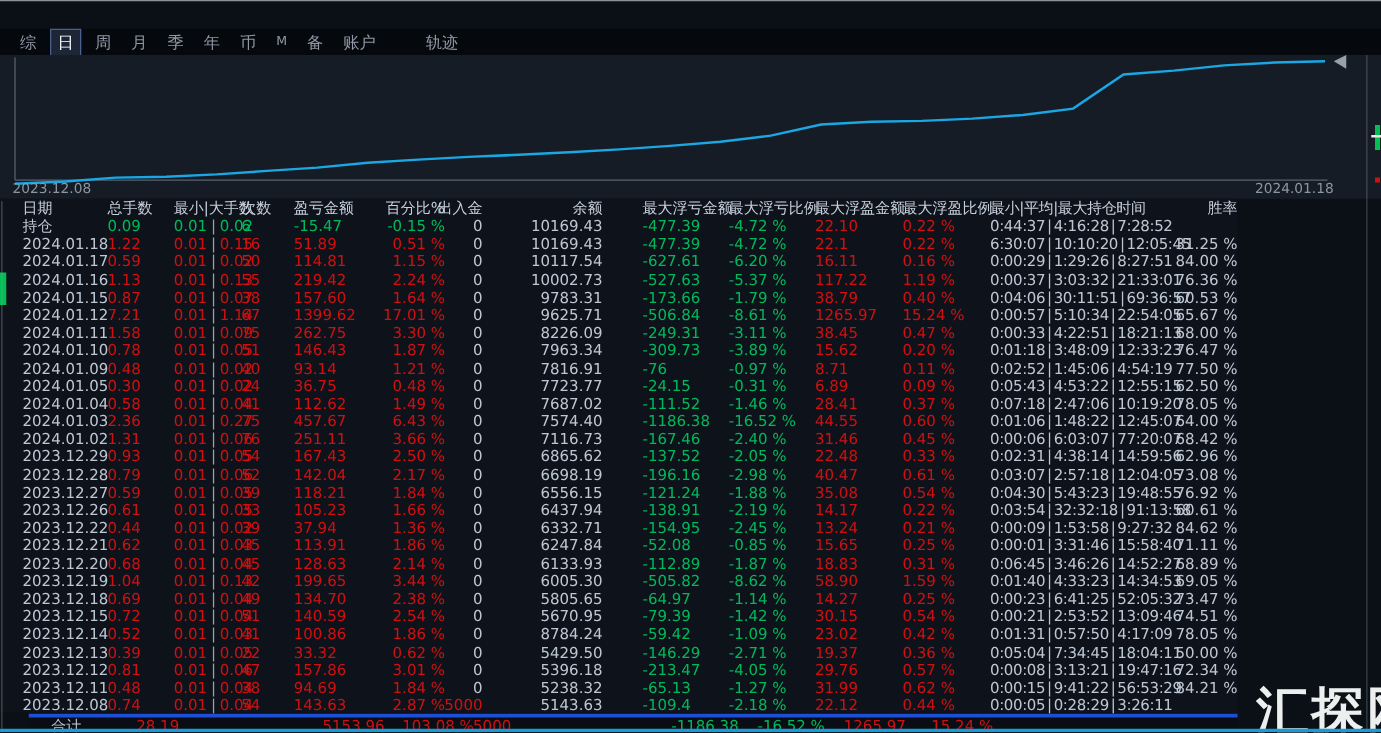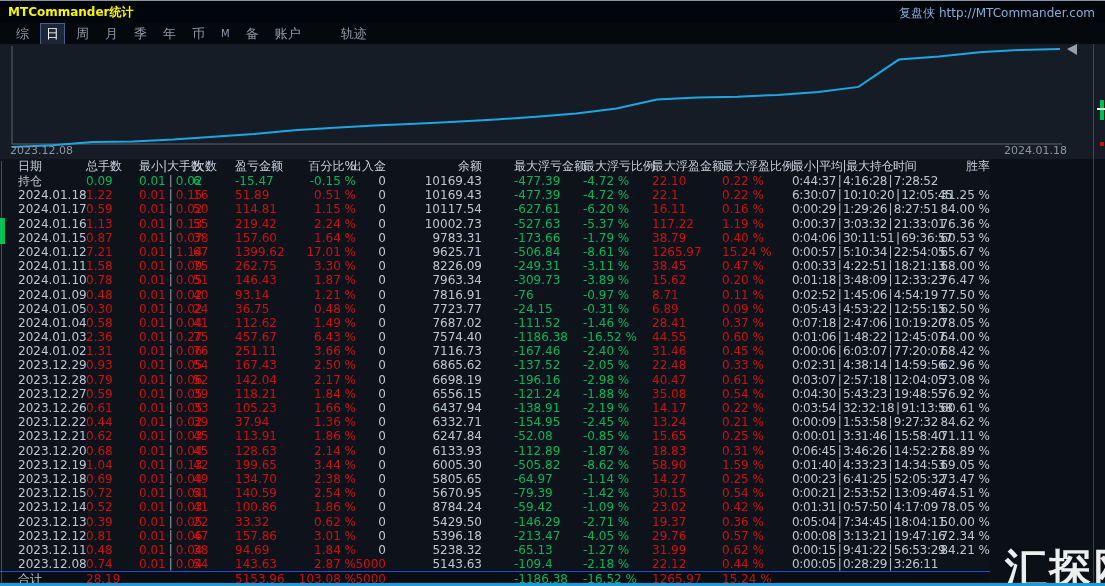--- a/index.html
+++ b/index.html
@@ -18,21 +18,21 @@
   
   .chart{position:absolute;top:43px;left:0;width:1105px;height:115px;background:#161c26;}
   .chart svg{position:absolute;top:0;left:0;}
   .xlabel{position:absolute;font-size:11px;color:#8d95a0;top:100px;}
   .xlabel.left{left:10px;}
   .xlabel.right{left:1004px;width:60px;text-align:right;}
   
   .table{position:absolute;top:158px;left:0;width:990px;bottom:16px;background:#0e131b;}
   .thead{position:relative;height:15px;}
   .trow{position:relative;height:14.2px;}
-  .trow.total{background:#0a0e14;border-top:1px solid #1d4ed8;}
+  .trow.total{background:#0a0e14;border-top:3px solid #1d4ed8;margin-left:23px;}
   .cell{position:absolute;top:0;height:100%;white-space:nowrap;font-size:12px;line-height:14.2px;overflow:visible;}
   .thead .cell{color:#c6d0dc;line-height:15px;}
   .c0{left:18px;width:64px;}
   .c1{left:86px;width:40px;}
   .c2{left:139px;width:68px;}
   .c3{left:193px;width:38px;}
   .c4{left:235px;width:75px;}
   .c5{left:296px;width:60px;text-align:right;}
   .c6{left:330px;width:56px;text-align:right;}
   .c7{left:407px;width:75px;text-align:right;}
@@ -51,24 +51,20 @@
   .left-edge{position:absolute;left:1px;top:160px;bottom:3px;width:1px;background:rgba(140,150,165,0.45);}
   .right-divider{position:absolute;left:1093px;top:43px;bottom:0;width:1px;background:rgba(130,140,155,0.4);}
   .bottom-bar{position:absolute;left:0;bottom:0;width:100%;height:3px;background:#1a9ad6;}
   .watermark{position:absolute;left:1005px;top:540px;font-size:42px;font-weight:900;color:rgba(255,255,255,0.93);letter-spacing:2px;white-space:nowrap;}
 </style>
 </head>
 <body>
 
 <div class="window">
 
-  <div class="titlebar">
-    <span class="app-title">MTCommander统计</span>
-    <span class="brand">复盘侠 http://MTCommander.com</span>
-  </div>
 
   <div class="menubar" id="menubar">
       <span class="mi">综</span>
       <span class="mi sel">日</span>
       <span class="mi">周</span>
       <span class="mi">月</span>
       <span class="mi">季</span>
       <span class="mi">年</span>
       <span class="mi">币</span>
       <span class="mi sm">M</span>

